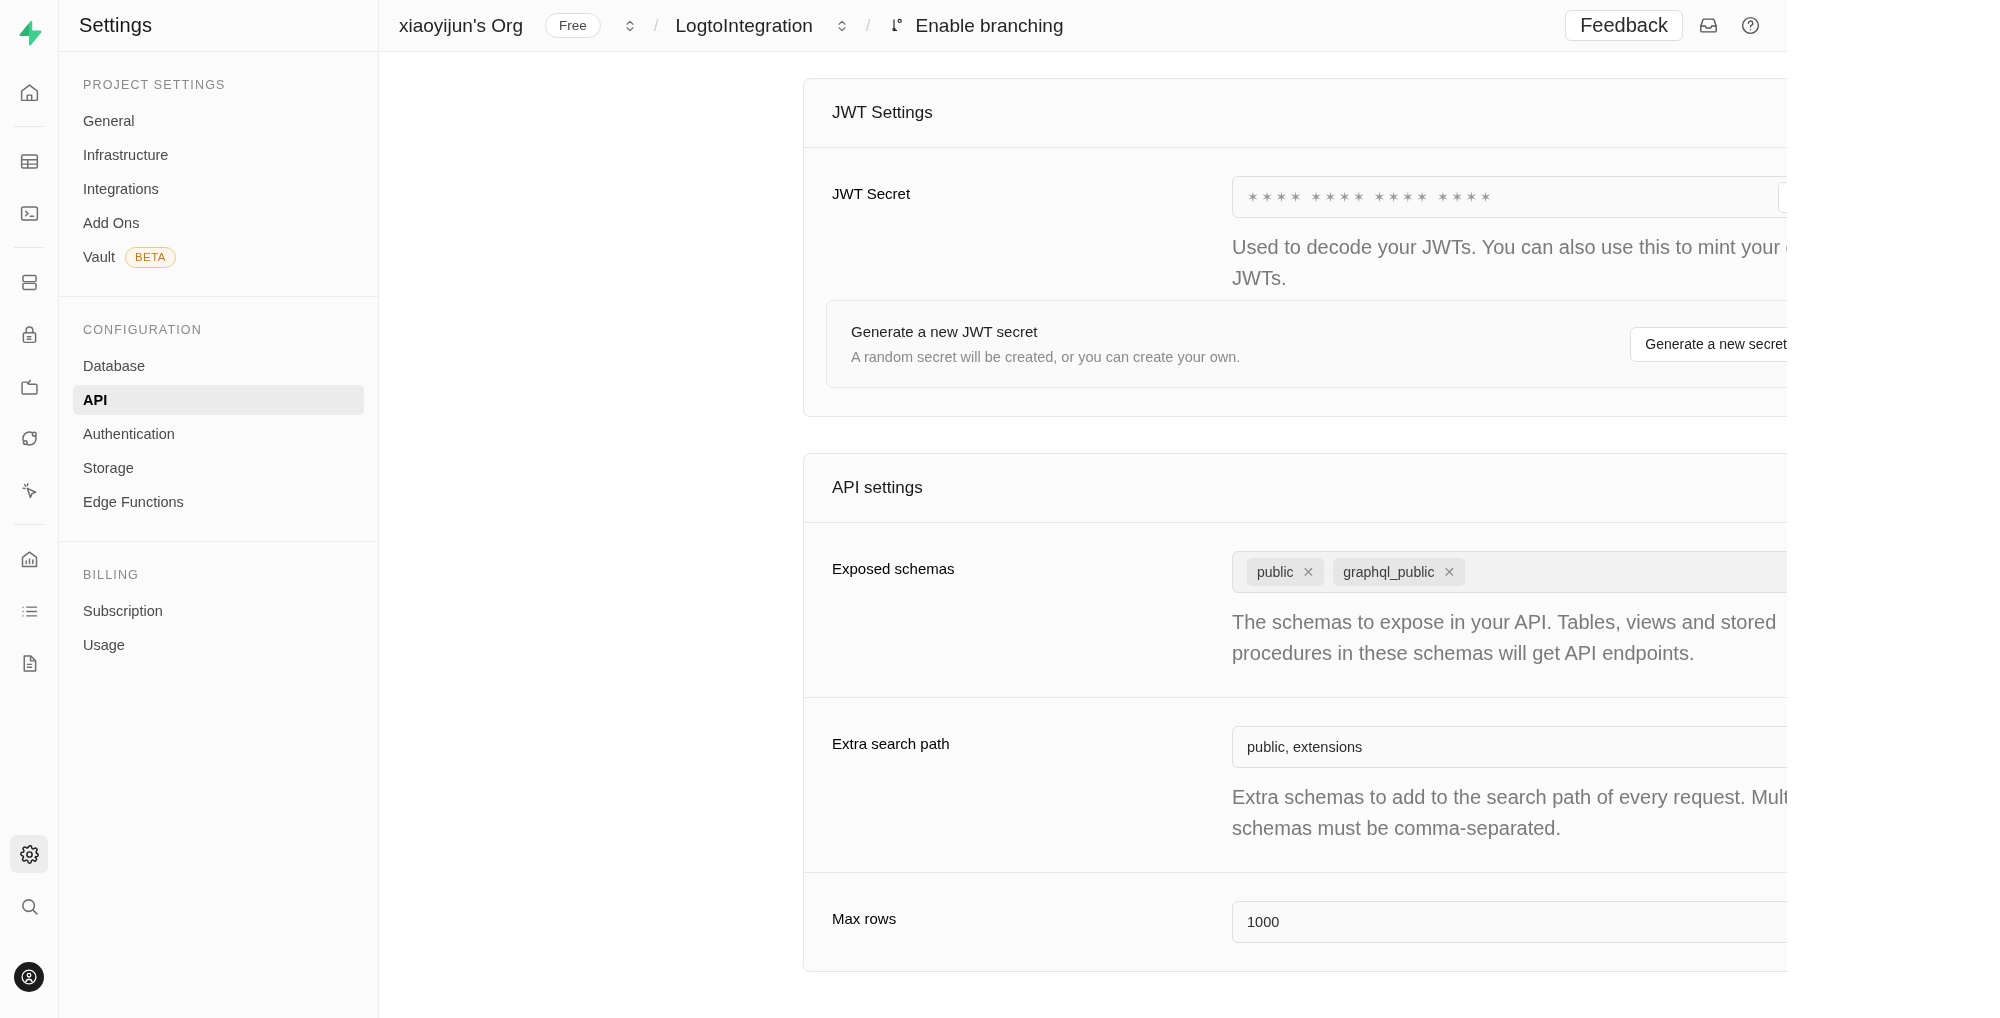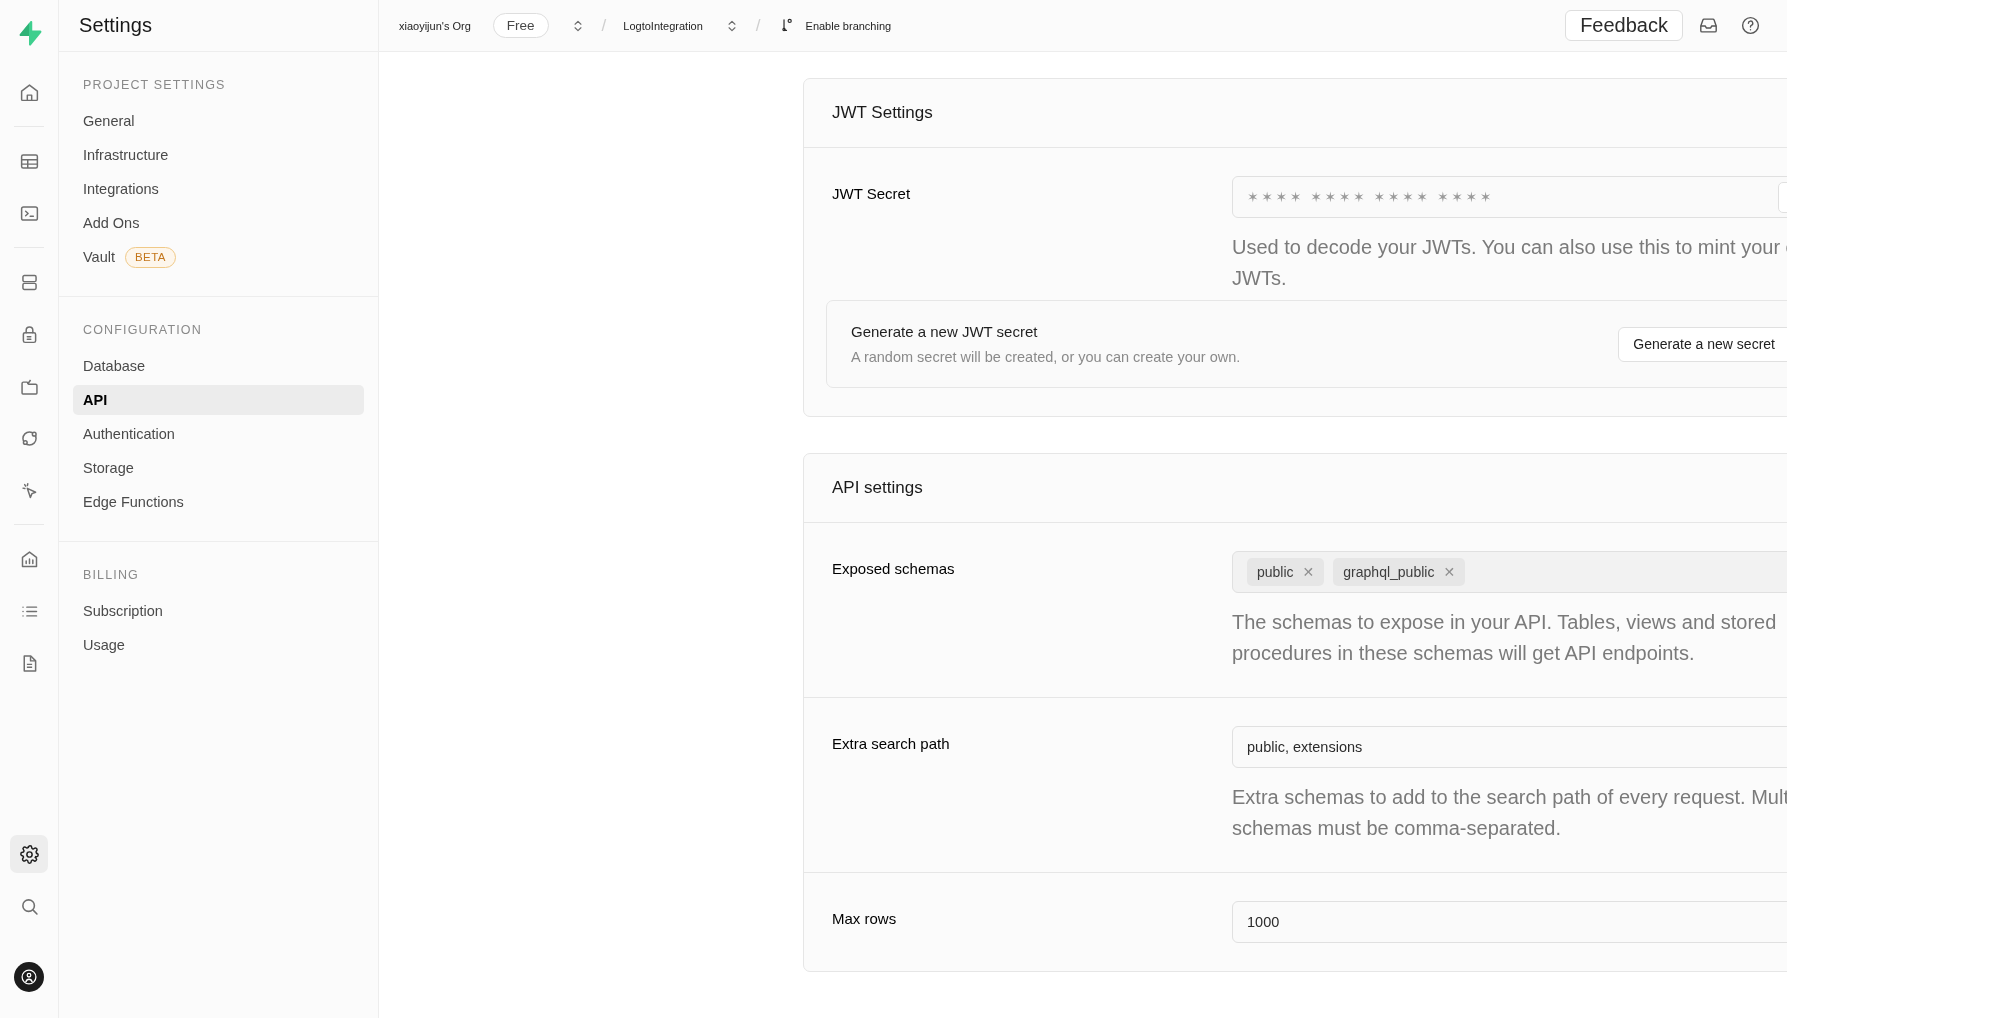--- a/index.html
+++ b/index.html
@@ -70,21 +70,21 @@
     font-size: 11.5px; font-weight: 500; letter-spacing: .4px;
   }
 
   
   .main { flex: 1 1 auto; height: 1018px; display: flex; flex-direction: column; background: #ffffff; min-width: 0; }
   .topbar {
     height: 52px; flex: 0 0 52px;
     background: #fbfbfb; border-bottom: 1px solid #ededed;
     display: flex; align-items: center; padding: 0 20px;
   }
-  .crumb-text { font-size: 11px; color: #242424; }
+  .crumb-text { font-size: 19px; color: #242424; }
   .pill-free {
     display: inline-flex; align-items: center; justify-content: center;
     height: 25px; padding: 0 13px; border-radius: 13px;
     border: 1px solid #dedede; background: #fff; color: #474747; font-size: 13.5px;
     margin-left: 11px;
   }
   .chev-updown { margin-left: 11px; color: #6b6b6b; display: flex; }
   .crumb-slash { color: #cfcfcf; font-size: 17px; margin: 0 17px; }
   .branch-item { display: flex; align-items: center; gap: 11px; }
   .topbar-spacer { flex: 1 1 auto; }
@@ -129,21 +129,21 @@
   .inline-panel {
     margin: 0 28px 28px 22px; border: 1px solid #e6e6e6; border-radius: 7px;
     background: #fafafa; padding: 22px 24px;
     display: flex; align-items: center; justify-content: space-between; gap: 24px;
   }
   .inline-panel-title { font-size: 15px; color: #1f1f1f; margin-bottom: 9px; font-weight: 400; }
   .inline-panel-sub { font-size: 14.5px; color: #8a8a8a; }
   .gen-btn {
     height: 35px; padding: 0 14px; border: 1px solid #e0e0e0; border-radius: 6px;
     background: #fff; color: #222; font-size: 14px;
-    display: flex; align-items: center; gap: 26px; white-space: nowrap;
+    display: flex; align-items: center; gap: 14px; white-space: nowrap;
   }
 
   .multiselect {
     min-height: 42px; border: 1px solid #e0e0e0; border-radius: 6px;
     background: #f2f2f2; display: flex; align-items: center;
     padding: 0 14px; gap: 9px;
   }
   .chip {
     display: inline-flex; align-items: center; gap: 9px;
     height: 28px; padding: 0 10px; border-radius: 5px;

